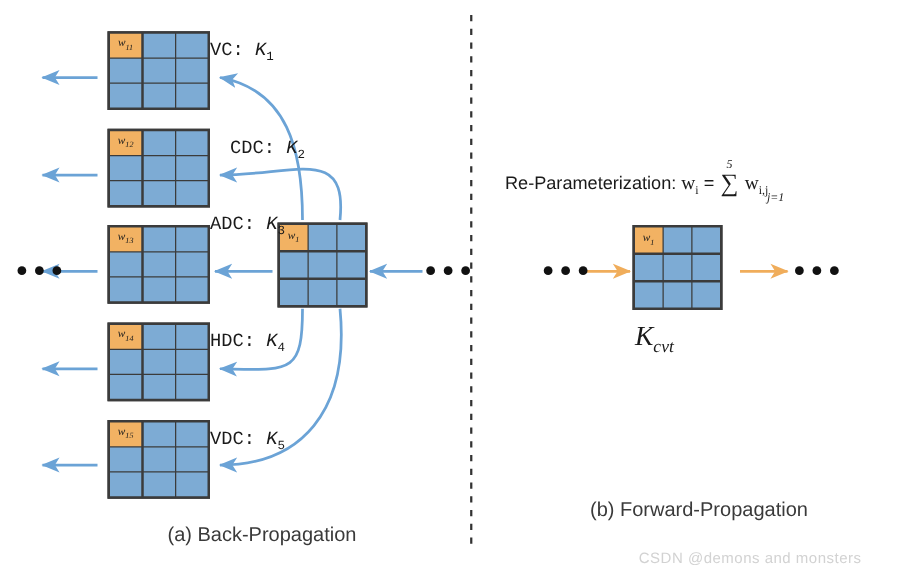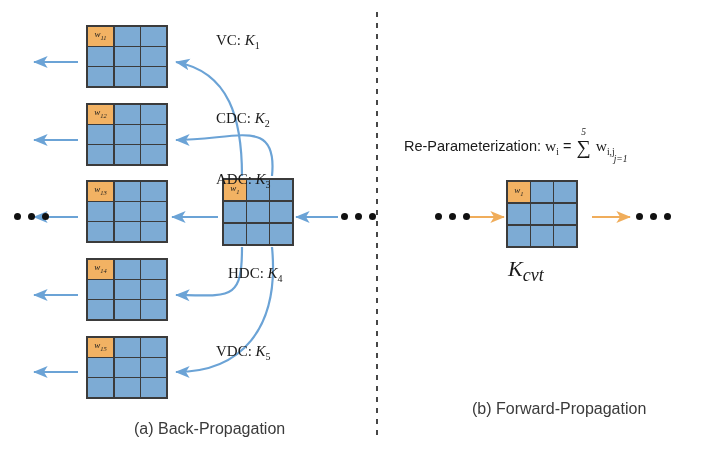--- a/index.html
+++ b/index.html
@@ -66,26 +66,25 @@
     line-height: 1;
   }
   .cell-label sub {
     font-size: 6.5px;
     font-style: italic;
   }
 
   
   .klabel {
     position: absolute;
-    font-family: Liberation Serif, serif;
+    font-family: Liberation Mono, monospace;
     font-size: 15px;
     color: #1a1a1a;
     white-space: nowrap;
     line-height: 1;
-    margin-left: 48px;
   }
   .klabel .kk {
     font-style: italic;
   }
   .klabel sub {
     font-size: 10px;
     font-style: normal;
   }
 
   .formula {
@@ -132,21 +131,21 @@
 
   .kcvt {
     position: absolute;
     font-family: "Liberation Serif", serif;
     font-style: italic;
     font-size: 22px;
     color: #1a1a1a;
     white-space: nowrap;
     line-height: 1;
   }
-  .kcvt sub { font-size: 18px; font-style: italic; }
+  .kcvt sub { font-size: 14px; font-style: italic; }
 
   .caption {
     position: absolute;
     font-family: "Liberation Sans", sans-serif;
     font-size: 16px;
     color: #3a3a3a;
     white-space: nowrap;
     line-height: 1;
   }
   .watermark {
@@ -296,29 +295,29 @@
       <div class="cell"></div>
       <div class="cell"></div>
       <div class="cell"></div>
       <div class="cell"></div>
     </div>
 
     <div class="klabel" style="left:168px; top:33px;">
       <span>VC:</span>
       <span class="kk"><span>K</span><sub>1</sub></span>
     </div>
-    <div class="klabel" style="left:168px; top:111px;">
+    <div class="klabel" style="left:184px; top:111px;">
       <span>CDC:</span>
       <span class="kk"><span>K</span><sub>2</sub></span>
     </div>
     <div class="klabel" style="left:168px; top:172px;">
       <span>ADC:</span>
       <span class="kk"><span>K</span><sub>3</sub></span>
     </div>
-    <div class="klabel" style="left:168px; top:266px;padding-left:12px;">
+    <div class="klabel" style="left:168px; top:266px;">
       <span>HDC:</span>
       <span class="kk"><span>K</span><sub>4</sub></span>
     </div>
     <div class="klabel" style="left:168px; top:344px;text-align:center;">
       <span>VDC:</span>
       <span class="kk"><span>K</span><sub>5</sub></span>
     </div>
 
     <div class="dots" style="left:14px; top:213px;">
       <i></i>
@@ -366,15 +365,16 @@
       <div class="cell"></div>
       <div class="cell"></div>
     </div>
 
     <div class="kcvt" style="left:508px; top:258px;">
       <span>K</span><sub>cvt</sub>
     </div>
 
     <div class="caption" style="left:134px; top:421px;">(a) Back-Propagation</div>
     <div class="caption" style="left:472px; top:401px;">(b) Forward-Propagation</div>
+    <div class="watermark" style="left:511px; top:440px;">CSDN @demons and monsters</div>
 
   </div>
 </div>
 
 </body></html>

